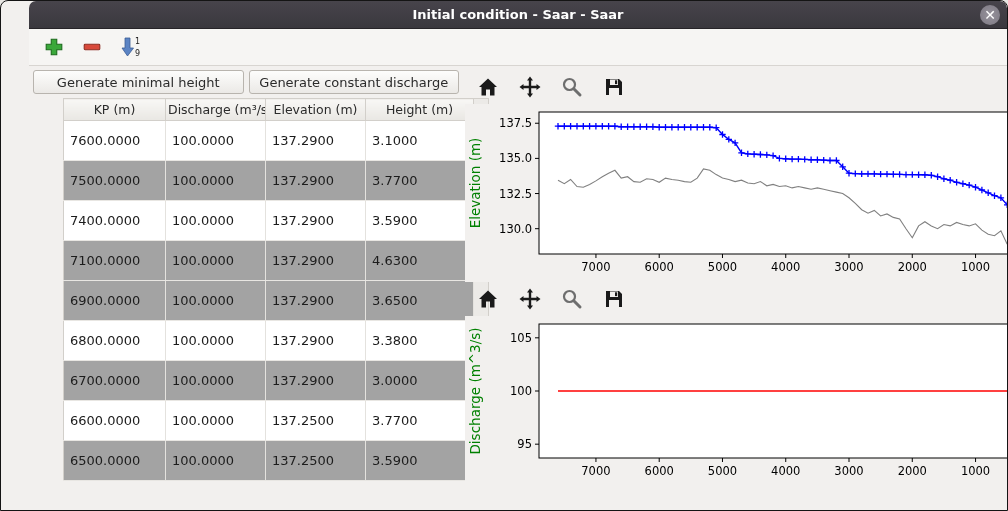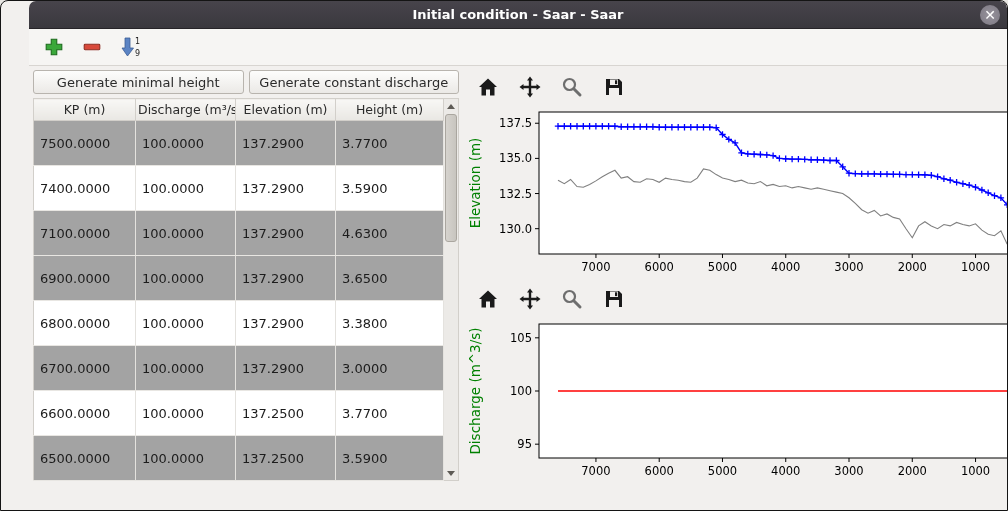--- a/index.html
+++ b/index.html
@@ -7,21 +7,21 @@
   .window { width:1008px; height:511px; border:1px solid #141414; border-radius:8px 8px 0 0; background:#f2f0ee; overflow:hidden; display:flex; flex-direction:column;padding-left:28px; }
   .titlebar { height:28px; flex:0 0 28px; background:linear-gradient(#47444b,#3a383e); border-radius:7px 7px 0 0; display:flex; align-items:center; justify-content:center; position:relative; border-bottom:1px solid #262428; }
   .titlebar .title { color:#ffffff; font-weight:bold; font-size:13px; }
   .close-btn { position:absolute; right:7px; top:4px; width:20px; height:20px; border-radius:50%; background:radial-gradient(#97939c,#7d7983); color:#fff; display:flex; align-items:center; justify-content:center; font-size:14px; line-height:1; cursor:pointer; }
   .main-toolbar { height:37px; flex:0 0 37px; background:#f6f5f3; border-bottom:1px solid #d8d5d1; display:flex; align-items:center; gap:12px; padding-left:12px; }
   .tool-btn { width:26px; height:26px; display:flex; align-items:center; justify-content:center; border-radius:3px; cursor:pointer; }
   .content { flex:1; display:flex; background:#f2f0ee; overflow:hidden;justify-content:space-between; }
   .left-panel { width:434px; flex:0 0 434px; display:flex; flex-direction:column; padding:4px 4px 0 4px; }
   .btn-row { display:flex; gap:5px; margin-bottom:4px; }
   .btn-row button { flex:1; height:24px; font-family:inherit; font-size:13px; color:#2b2b2b; background:linear-gradient(#fdfdfc,#ebe9e6); border:1px solid #b8b4ae; border-radius:3px; cursor:pointer; }
-  .table-wrap { display:flex; height:383px; }
+  .table-wrap { display:flex; height:383px;margin-left:30px; }
   table { border-collapse:collapse; width:410px; table-layout:fixed; background:#ffffff; font-size:13px; border:1px solid #d2cfca; }
   th { height:22px; background:linear-gradient(#f8f7f5,#e9e7e3); border:1px solid #d2cfca; font-weight:normal; font-size:12.5px; color:#2b2b2b; text-align:center; padding:0 2px; white-space:nowrap; overflow:hidden; }
   td { height:29px; border-right:1px solid #e4e2de; border-bottom:1px solid #e8e6e2; padding-left:6px; color:#1c1c1c; white-space:nowrap; overflow:hidden; background:#ffffff; }
   tr.alt td { background:#a3a3a3; }
   col.c1{width:102px;} col.c2{width:100px;} col.c3{width:100px;} col.c4{width:108px;}
   .vscroll { width:16px; background:#eceae7; border:1px solid #d2cfca; border-left:none; display:flex; flex-direction:column; align-items:center; }
   .scroll-btn { width:14px; height:14px; display:flex; align-items:center; justify-content:center; cursor:pointer; }
   .arrow-up { width:0; height:0; border-left:4px solid transparent; border-right:4px solid transparent; border-bottom:5px solid #5d5a55; }
   .arrow-down { width:0; height:0; border-left:4px solid transparent; border-right:4px solid transparent; border-top:5px solid #5d5a55; }
   .scroll-track { flex:1; width:100%; display:flex; flex-direction:column; align-items:center; padding:1px; }
@@ -80,20 +80,26 @@
             </colgroup>
           <thead>
               <tr id="table-head">
                 <th>KP (m)</th>
                 <th>Discharge (m³/s)</th>
                 <th>Elevation (m)</th>
                 <th>Height (m)</th>
               </tr>
             </thead>
           <tbody id="table-body">
+              <tr>
+                <td>7600.0000</td>
+                <td>100.0000</td>
+                <td>137.2900</td>
+                <td>3.1000</td>
+              </tr>
               <tr class="alt">
                 <td>7500.0000</td>
                 <td>100.0000</td>
                 <td>137.2900</td>
                 <td>3.7700</td>
               </tr>
               <tr>
                 <td>7400.0000</td>
                 <td>100.0000</td>
                 <td>137.2900</td>

